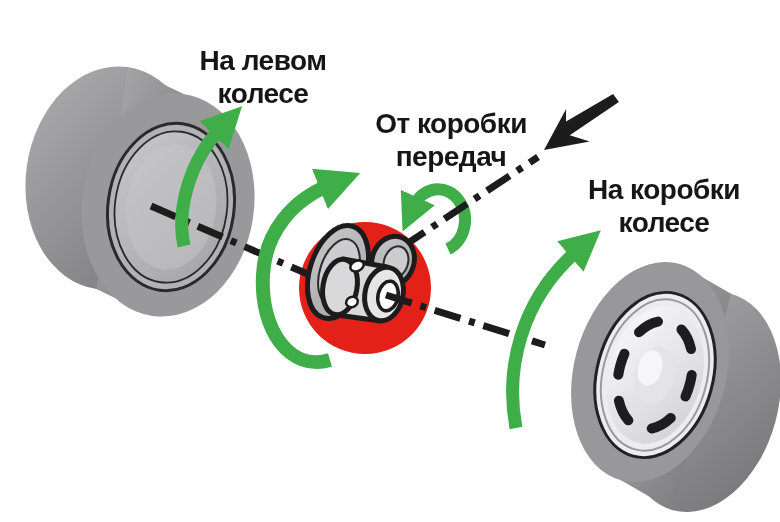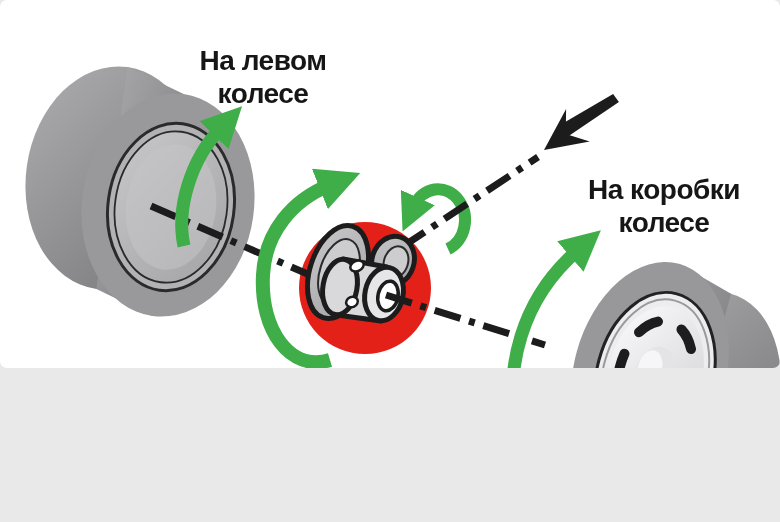--- a/index.html
+++ b/index.html
@@ -11,22 +11,22 @@
     --tire-dark:#7c7c7f;
     --tire-light:#a8a8ab;
     --rim-light:#bcbcbe;
     --hub-light:#d9d9db;
     --hubcap:#ededef;
     --background:#ffffff;
   }
   html,body{margin:0;padding:0;}
   body{background:#e9e9e9;font-family:"Liberation Sans",sans-serif;}
   .stage{
-    position:relative;width:780px;height:368px;background:var(--background);
-    overflow:hidden;margin:0 auto;border-radius:7px;
+    position:relative;width:780px;height:522px;background:var(--background);
+    overflow:hidden;margin:0 auto;
   }
   .stage svg{position:absolute;left:0;top:0;}
   .lbl{
     position:absolute;
     font-family:"Liberation Sans",sans-serif;
     font-weight:700;
     font-size:28px;
     line-height:1.18;
     letter-spacing:-0.5px;
     color:var(--text-black);
@@ -124,15 +124,17 @@
     <path d="M 516,428 C 505,370 520,300 578,250" class="s-green" stroke-width="13" marker-end="url(#ah)"></path>
 
     <g>
       <polygon points="557.9,126.3 613.1,94 618.9,102 566.1,137.7" class="f-black"></polygon>
       <polygon points="544,150 566.1,109.1 565.8,134.1 589.7,141.5" class="f-black"></polygon>
     </g>
   </svg>
 
   <div class="lbl lbl-left">На левом
 колесе</div>
+  <div class="lbl lbl-gearbox">От коробки
+передач</div>
   <div class="lbl lbl-right">На коробки
 колесе</div>
 </div>
 
 </body></html>

